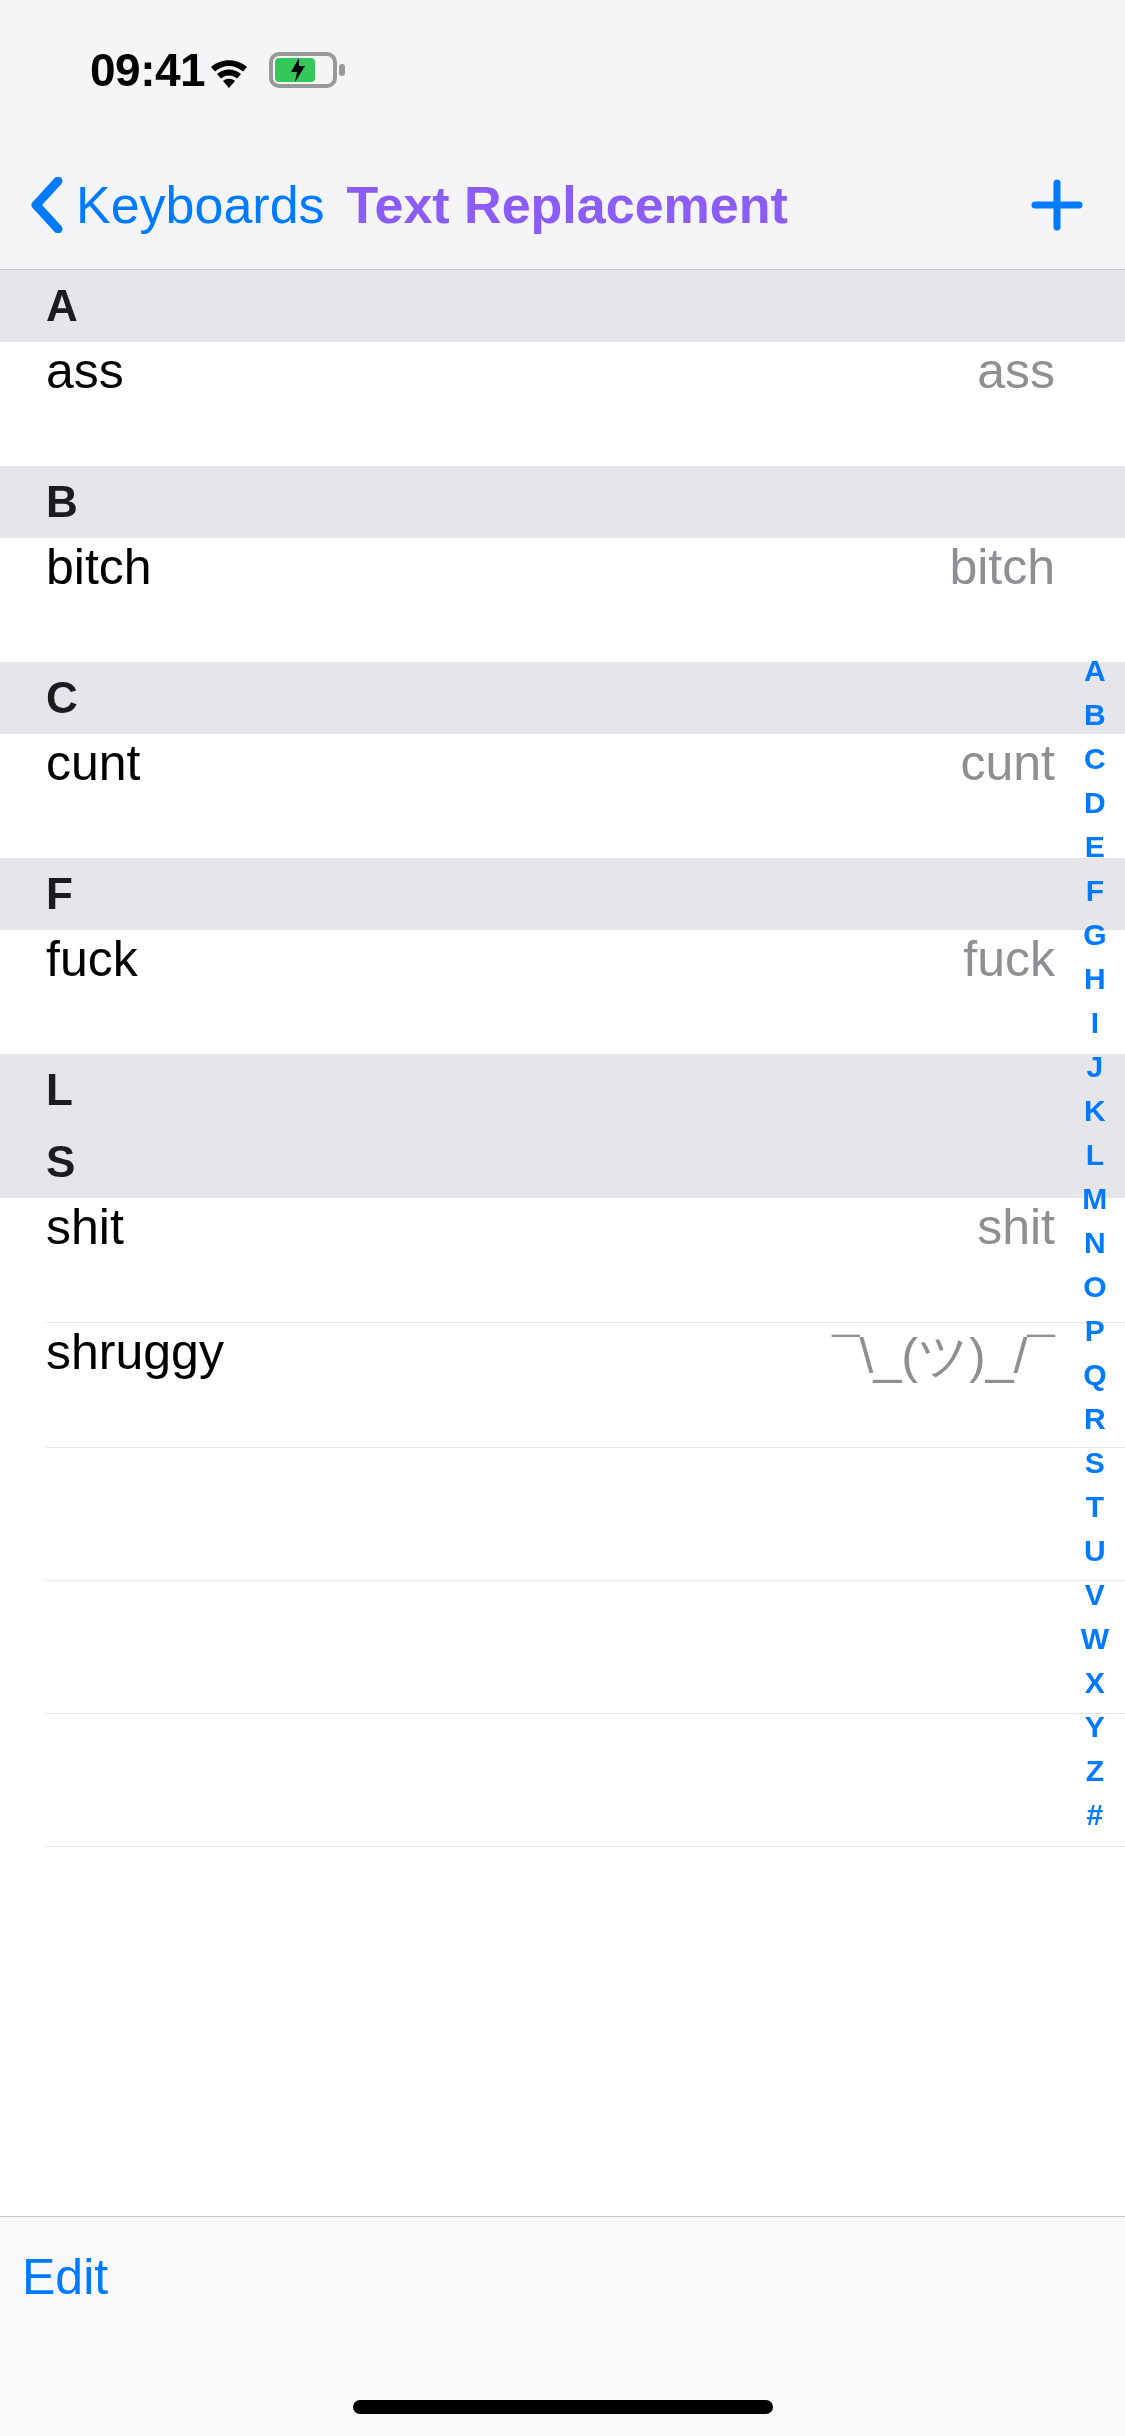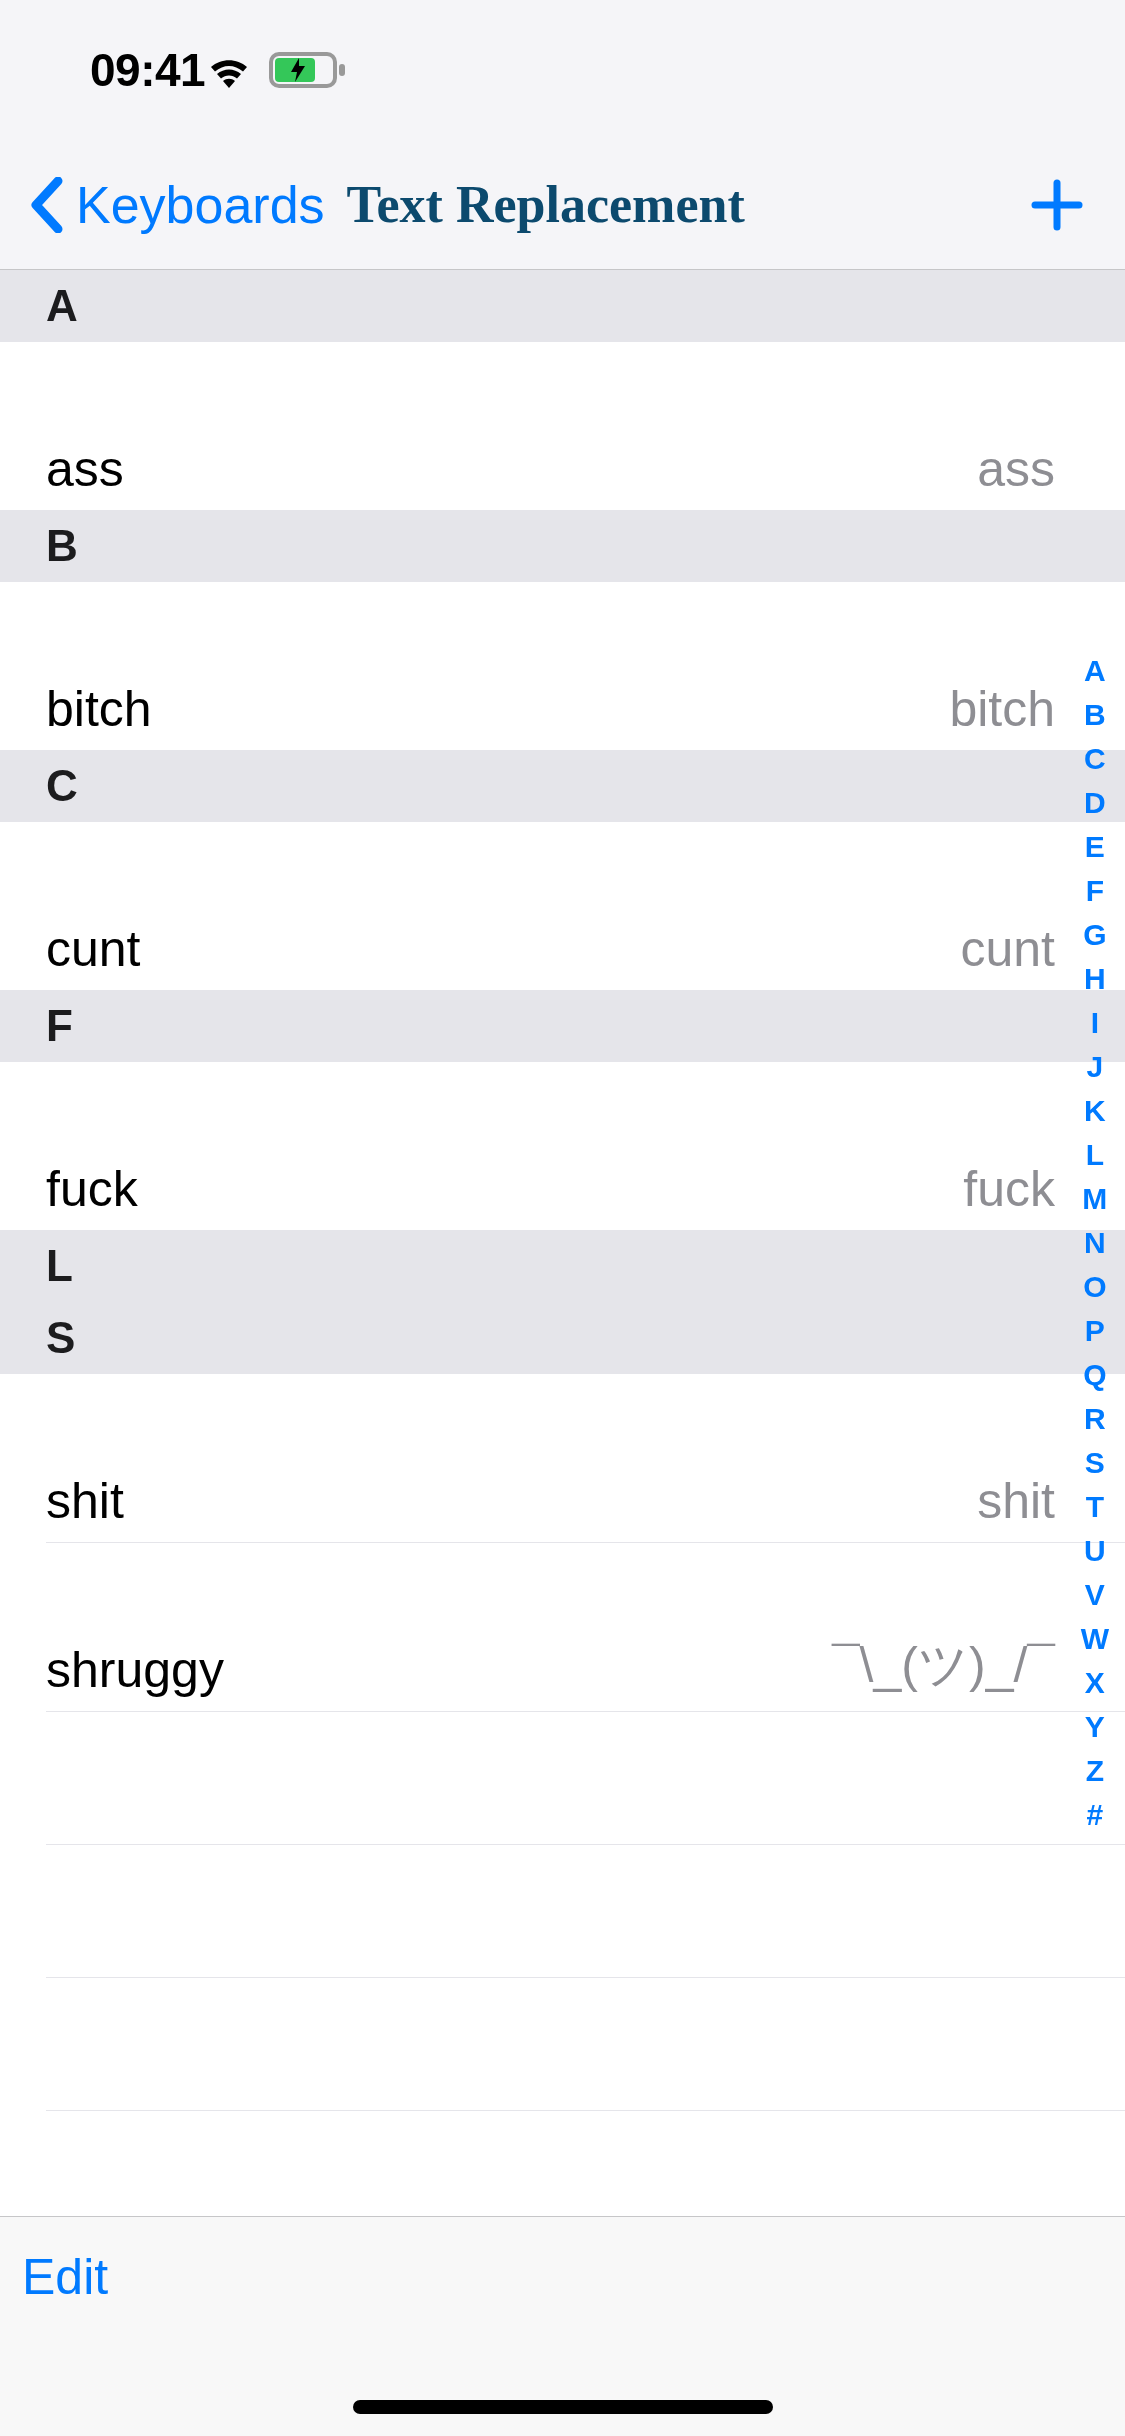--- a/index.html
+++ b/index.html
@@ -64,23 +64,22 @@
     font-weight: 400;
     gap: 10px;
   }
   .nav-back svg { display:block; }
   .nav-back-label {
     color: #007aff;
   }
   .nav-title {
     font-size: 52px;
     font-weight: 600;
-    color: #0c4a6e;
+    color: #8b5cf6;
     margin-left: 22px;
-    font-family: Liberation Serif, serif;
   }
   .nav-add {
     position: absolute;
     right: 40px;
     top: 50%;
     transform: translateY(-50%);
     color: #007aff;
   }
   .nav-add svg { display:block; }
 
@@ -95,25 +94,25 @@
     background: #e5e5ea;
     height: 72px;
     display: flex;
     align-items: center;
     padding: 0 46px;
     font-size: 44px;
     font-weight: 600;
     color: #1c1c1e;
   }
   .row {
-    height: 168px;
-    display: flex;
-    align-items: flex-end;
+    height: 124px;
+    display: flex;
+    align-items: flex-start;
     justify-content: space-between;
-    padding: 0 70px 12px 46px;
+    padding: 0 70px 0 46px;
     background: #fff;
     font-size: 50px;
   }
   .row-shortcut {
     color: #000;
   }
   .row-phrase {
     color: #8e8e93;
   }
   .row-separator {

